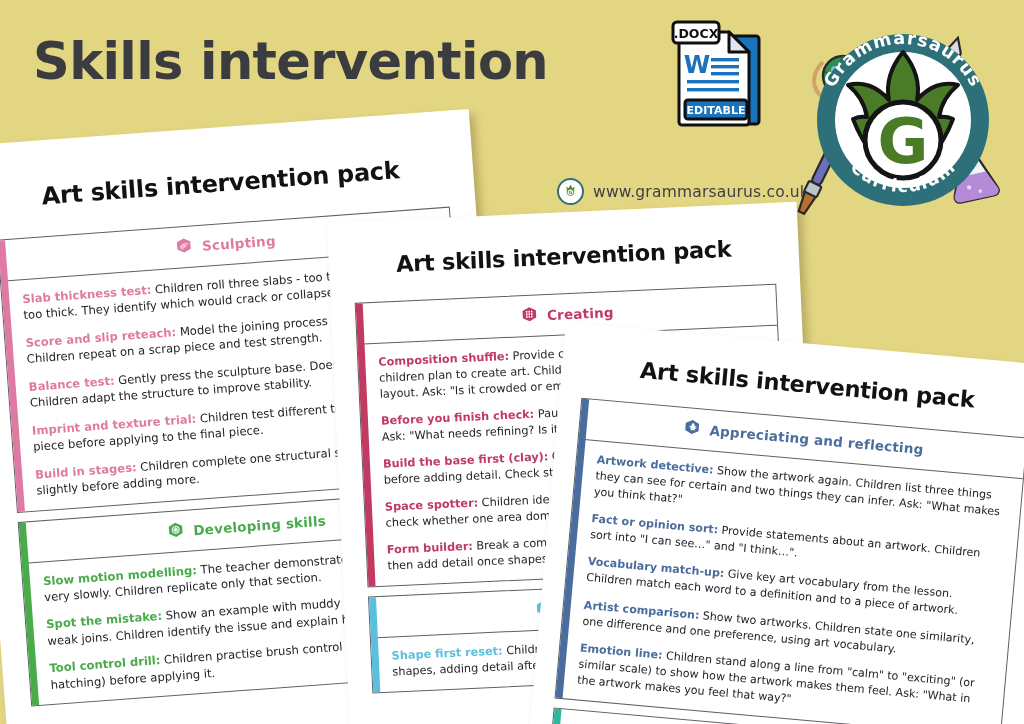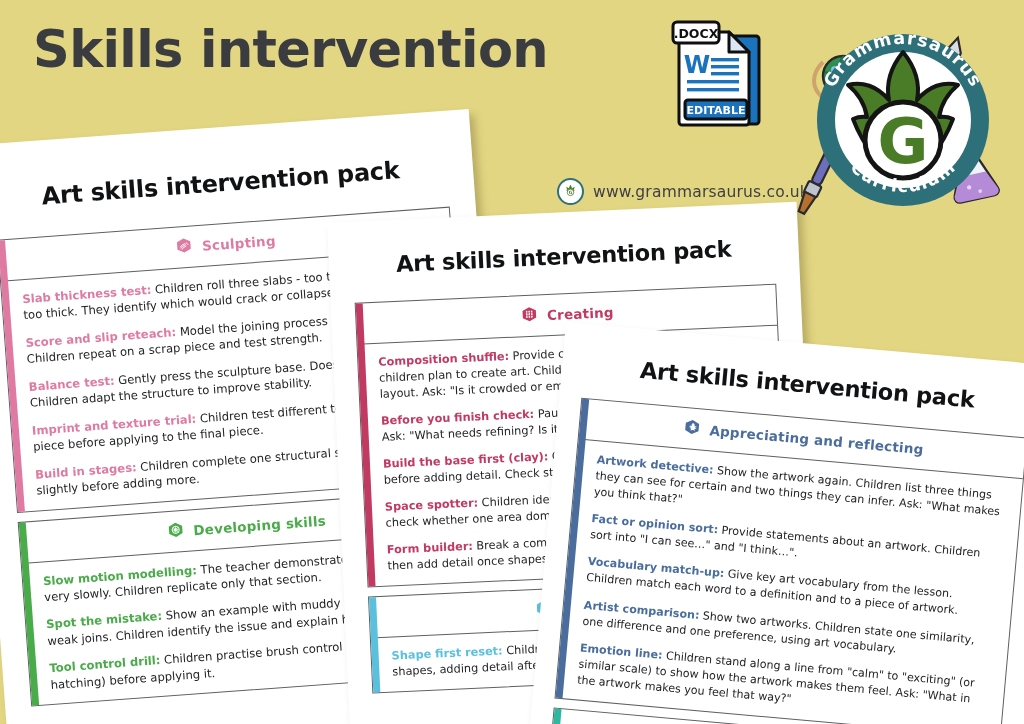--- a/index.html
+++ b/index.html
@@ -16,21 +16,21 @@
   
   .hdr{position:absolute;left:33px;top:22px;z-index:60;}
   .hdr .eyebrow{
     font-family:"DejaVu Sans","Liberation Sans",sans-serif;
     font-size:25px;color:#46474a;letter-spacing:.2px;
     font-weight:400;line-height:1;
   }
   .hdr .title{
     font-family:"DejaVu Sans","Liberation Sans",sans-serif;
     font-size:51px;font-weight:bold;color:#3b3c3f;
-    letter-spacing:-.6px;line-height:1.08;
+    letter-spacing:-.6px;line-height:1.08;margin-top:12px;
   }
 
   
   .site{position:absolute;left:557px;top:178px;z-index:60;display:flex;align-items:center;gap:9px;}
   .site .sitetxt{font-size:15.5px;color:#3f4043;letter-spacing:.2px;}
   .site .sitelogo{width:23px;height:23px;border-radius:50%;background:#fff;border:2.5px solid #2e7179;
       display:flex;align-items:center;justify-content:center;}
   .site .sitelogo svg{width:17px;height:17px;display:block;}
 
   

